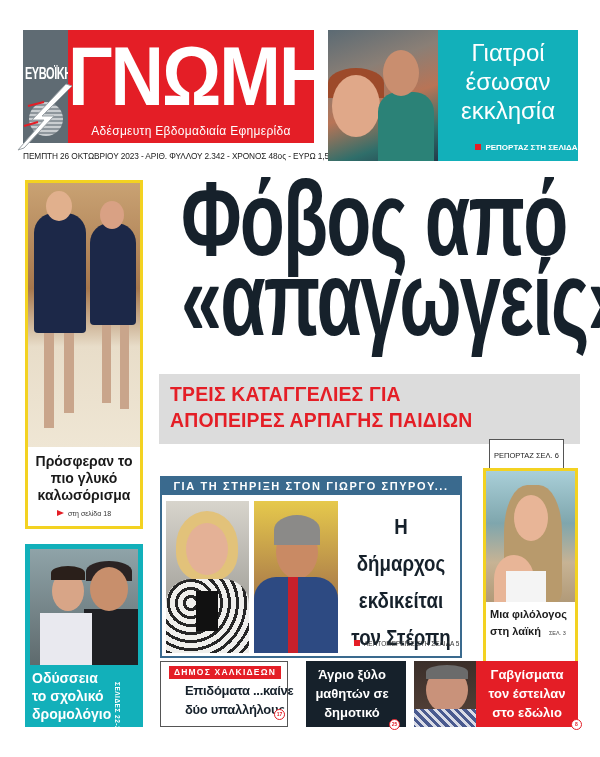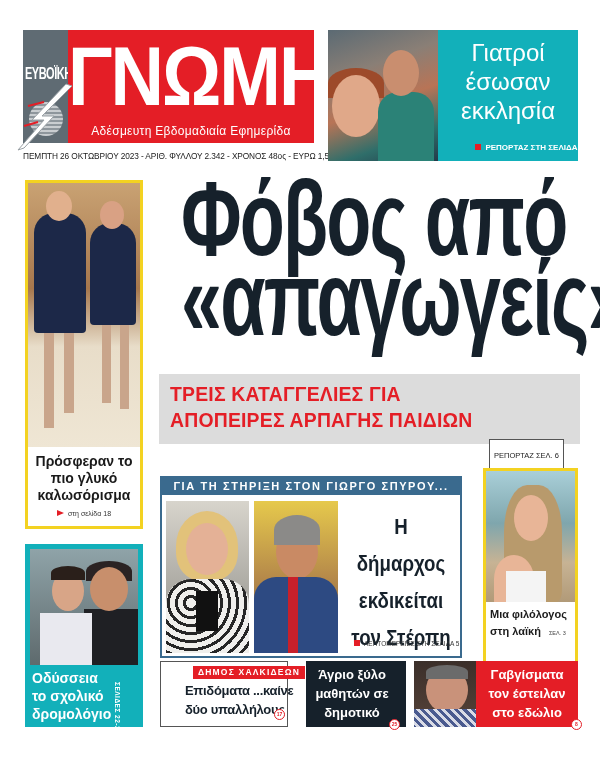--- a/index.html
+++ b/index.html
@@ -76,21 +76,21 @@
     .bus-photo .boy-hair { position: absolute; left: 21px; top: 17px; width: 34px; height: 14px; border-radius: 50% 50% 0 0; background: #2a1f1a; }
     .bus-photo .boy-body { position: absolute; left: 10px; top: 64px; width: 52px; height: 60px; background: #e9e9ef; }
     .bus-photo .woman-face { position: absolute; left: 60px; top: 18px; width: 38px; height: 44px; border-radius: 50%; background: #c88f6c; }
     .bus-photo .woman-hair { position: absolute; left: 56px; top: 12px; width: 46px; height: 20px; border-radius: 50% 50% 0 0; background: #2b2323; }
     .bus-photo .woman-body { position: absolute; left: 54px; top: 60px; width: 56px; height: 60px; background: #1f2024; }
     .bus-box .headline { position: absolute; left: 7px; top: 125px; width: 90px; color: #fff; font-size: 14px; font-weight: bold; line-height: 18px; }
     .bus-box .ref { position: absolute; left: 96px; top: 138px; width: 40px; color: #fff; font-size: 6.5px; font-weight: bold; transform: rotate(90deg); transform-origin: left top; letter-spacing: 0.5px; white-space: nowrap; }
 
     
     .benefits-box { left: 160px; top: 661px; width: 128px; height: 66px; border: 1px solid #555; background: #fff; }
-    .benefits-box .kicker { position: absolute; left: 8px; top: 4px; width: 112px; height: 13px; background: #e41e26; color: #fff; font-size: 8.5px; font-weight: bold; text-align: center; letter-spacing: 1.2px; line-height: 13px; margin-left: 24px; }
+    .benefits-box .kicker { position: absolute; left: 8px; top: 4px; width: 112px; height: 13px; background: #e41e26; color: #fff; font-size: 8.5px; font-weight: bold; text-align: center; letter-spacing: 1.2px; line-height: 13px; }
     .benefits-box .headline { position: absolute; left: 6px; top: 19px; width: 120px; font-size: 13px; font-weight: bold; line-height: 19px; color: #16212b; white-space: nowrap; letter-spacing: -0.3px; margin-left: 18px; }
     .badge { position: absolute; width: 11px; height: 11px; border-radius: 50%; background: #fff; border: 1px solid #e41e26; color: #e41e26; font-size: 5px; font-weight: bold; text-align: center; line-height: 9px; }
     .wood-box { left: 306px; top: 661px; width: 100px; height: 66px; background: #16212b; }
     .wood-box .headline { position: absolute; left: 0; top: 4px; width: 92px; text-align: center; color: #fff; font-size: 13px; font-weight: bold; line-height: 19px; }
     .swear-photo { left: 414px; top: 661px; width: 62px; height: 66px; background: linear-gradient(180deg, #3b2f2a 0%, #574339 100%); overflow: hidden; }
     .swear-photo .face { position: absolute; left: 12px; top: 6px; width: 42px; height: 46px; border-radius: 50%; background: #c9927a; }
     .swear-photo .hair { position: absolute; left: 12px; top: 4px; width: 42px; height: 14px; border-radius: 50% 50% 0 0; background: #6b6b6b; }
     .swear-photo .shirt { position: absolute; left: 0; top: 48px; width: 62px; height: 20px; background: repeating-linear-gradient(45deg, #4a5a8f 0 3px, #d9dbe6 3px 6px); }
     .swear-box { left: 476px; top: 661px; width: 102px; height: 66px; background: #e41e26; }
     .swear-box .headline { position: absolute; left: 0; top: 4px; width: 102px; text-align: center; color: #fff; font-size: 13px; font-weight: bold; line-height: 19px; }

